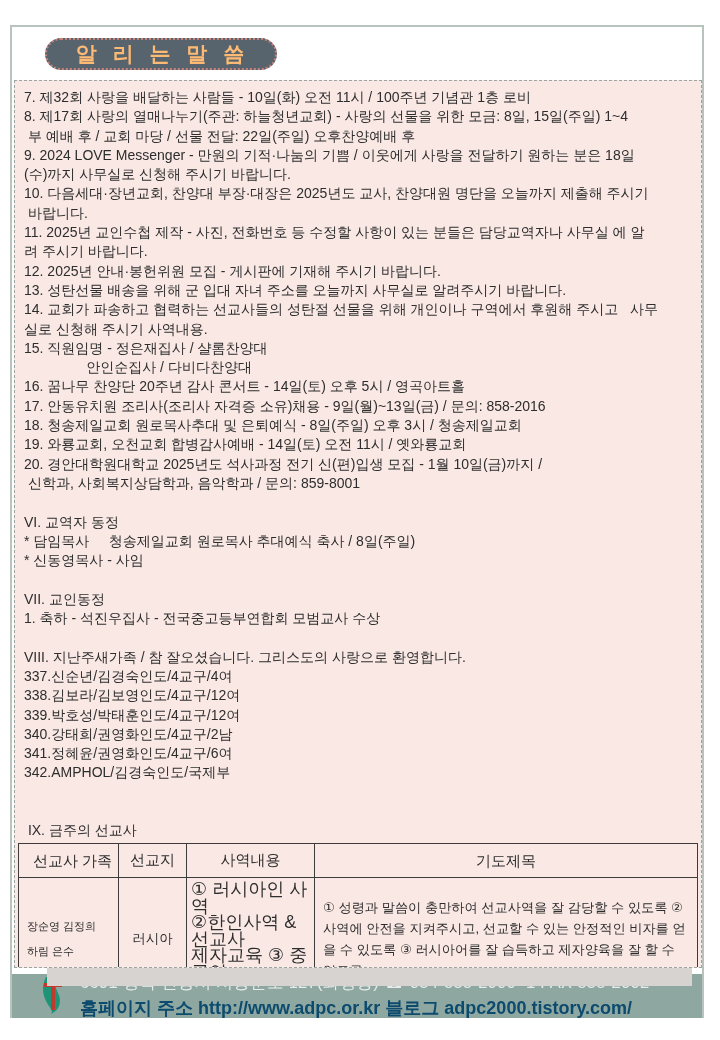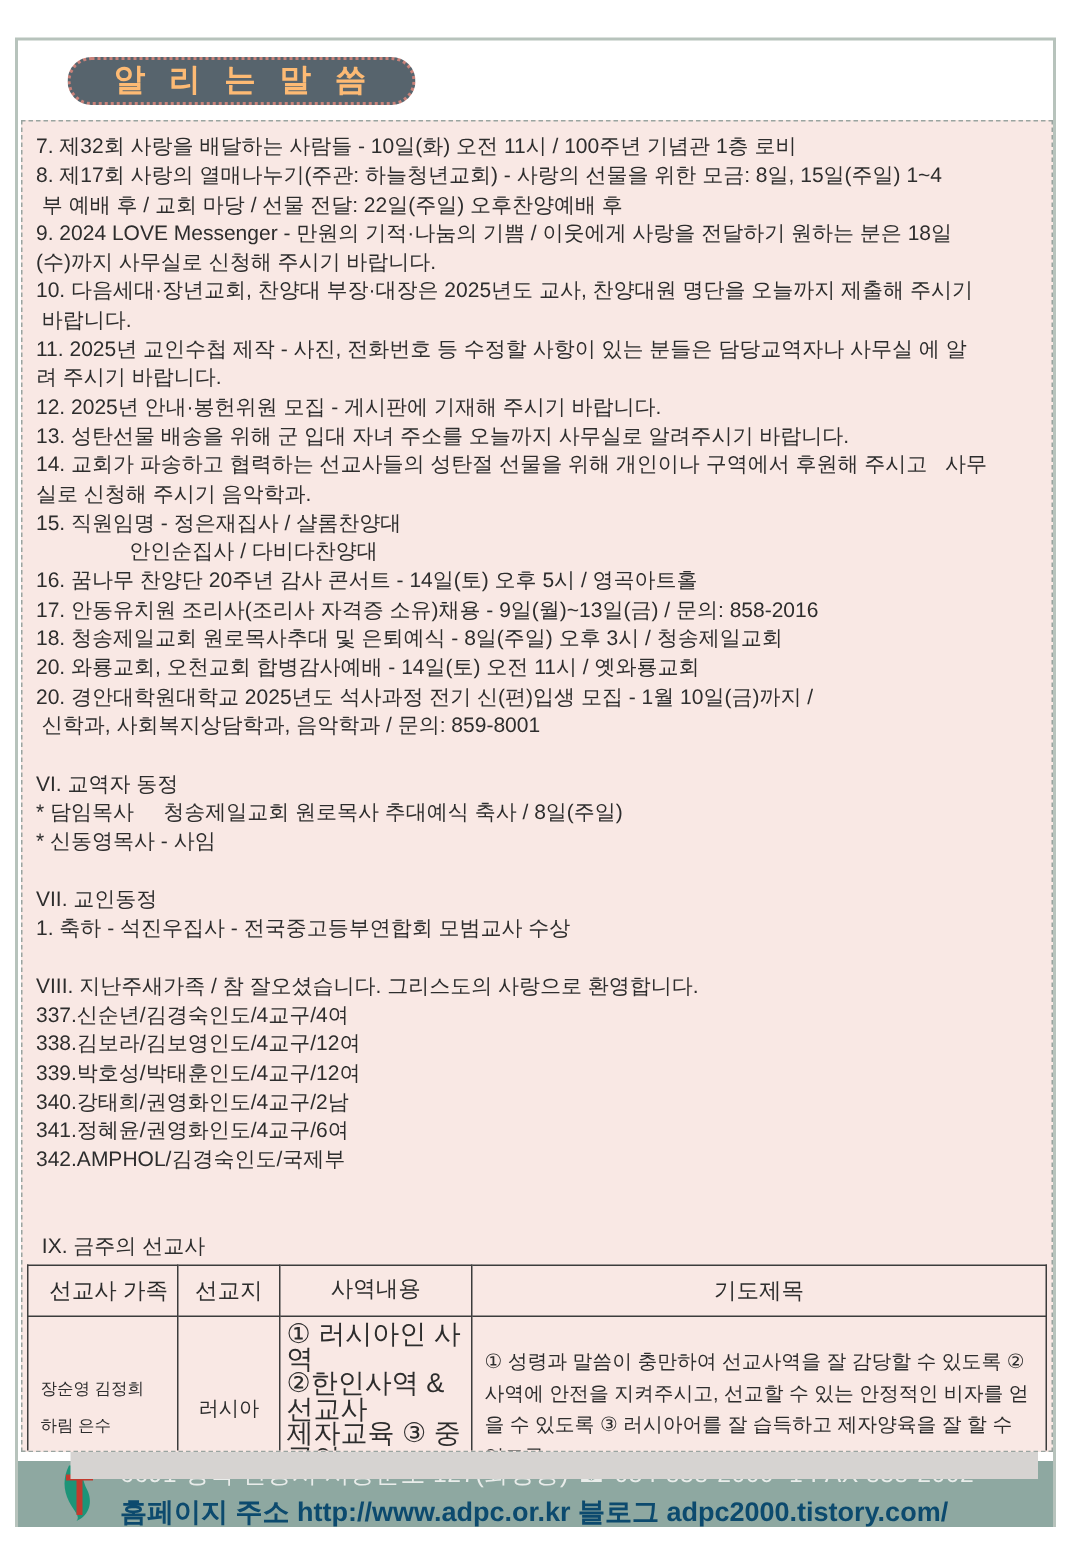--- a/index.html
+++ b/index.html
@@ -95,27 +95,27 @@
         <div class="line"> 부 예배 후 / 교회 마당 / 선물 전달: 22일(주일) 오후찬양예배 후</div>
         <div class="line">9. 2024 LOVE Messenger - 만원의 기적·나눔의 기쁨 / 이웃에게 사랑을 전달하기 원하는 분은 18일</div>
         <div class="line">(수)까지 사무실로 신청해 주시기 바랍니다.</div>
         <div class="line">10. 다음세대·장년교회, 찬양대 부장·대장은 2025년도 교사, 찬양대원 명단을 오늘까지 제출해 주시기</div>
         <div class="line"> 바랍니다.</div>
         <div class="line">11. 2025년 교인수첩 제작 - 사진, 전화번호 등 수정할 사항이 있는 분들은 담당교역자나 사무실 에 알</div>
         <div class="line">려 주시기 바랍니다.</div>
         <div class="line">12. 2025년 안내·봉헌위원 모집 - 게시판에 기재해 주시기 바랍니다.</div>
         <div class="line">13. 성탄선물 배송을 위해 군 입대 자녀 주소를 오늘까지 사무실로 알려주시기 바랍니다.</div>
         <div class="line">14. 교회가 파송하고 협력하는 선교사들의 성탄절 선물을 위해 개인이나 구역에서 후원해 주시고   사무</div>
-        <div class="line">실로 신청해 주시기 음악학과.</div>
+        <div class="line">실로 신청해 주시기 사역내용.</div>
         <div class="line">15. 직원임명 - 정은재집사 / 샬롬찬양대</div>
         <div class="line">                안인순집사 / 다비다찬양대</div>
         <div class="line">16. 꿈나무 찬양단 20주년 감사 콘서트 - 14일(토) 오후 5시 / 영곡아트홀</div>
         <div class="line">17. 안동유치원 조리사(조리사 자격증 소유)채용 - 9일(월)~13일(금) / 문의: 858-2016</div>
         <div class="line">18. 청송제일교회 원로목사추대 및 은퇴예식 - 8일(주일) 오후 3시 / 청송제일교회</div>
-        <div class="line">20. 와룡교회, 오천교회 합병감사예배 - 14일(토) 오전 11시 / 옛와룡교회</div>
+        <div class="line">19. 와룡교회, 오천교회 합병감사예배 - 14일(토) 오전 11시 / 옛와룡교회</div>
         <div class="line">20. 경안대학원대학교 2025년도 석사과정 전기 신(편)입생 모집 - 1월 10일(금)까지 /</div>
         <div class="line"> 신학과, 사회복지상담학과, 음악학과 / 문의: 859-8001</div>
         <div class="line"></div>
         <div class="line">VI. 교역자 동정</div>
         <div class="line">* 담임목사     청송제일교회 원로목사 추대예식 축사 / 8일(주일)</div>
         <div class="line">* 신동영목사 - 사임</div>
         <div class="line"></div>
         <div class="line">VII. 교인동정</div>
         <div class="line">1. 축하 - 석진우집사 - 전국중고등부연합회 모범교사 수상</div>
         <div class="line"></div>

